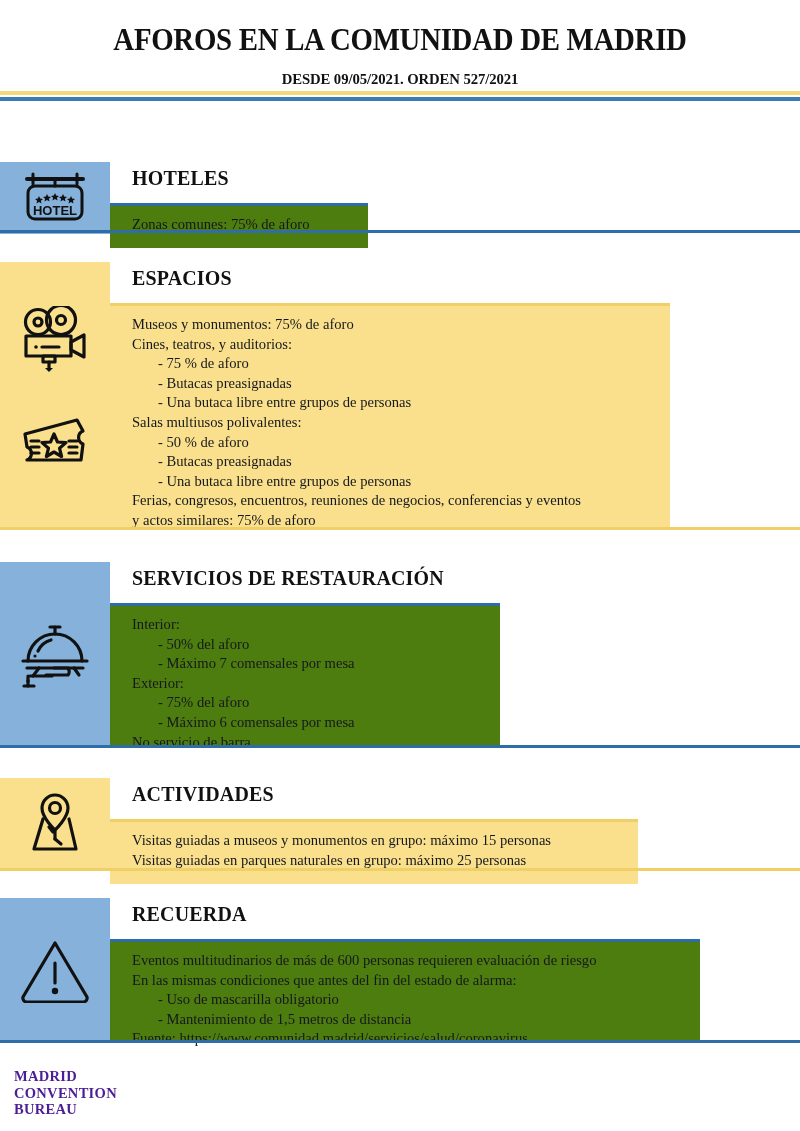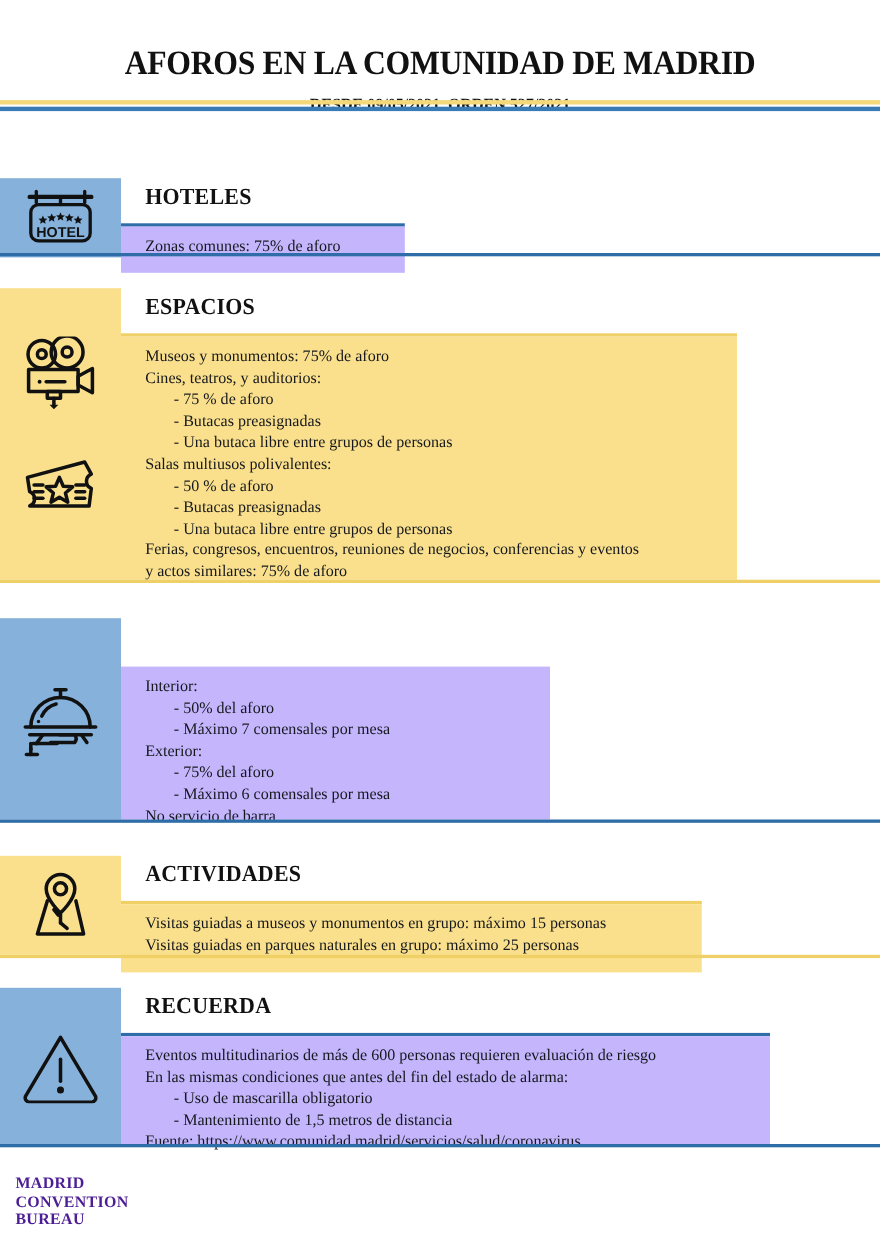--- a/index.html
+++ b/index.html
@@ -17,21 +17,21 @@
     height: 1131px;
     overflow: hidden;
     background: #fff;
   }
 
   
   .header {
     position: absolute;
     left: 0; top: 0;
     width: 800px;
-    padding-top: 39px;
+    padding-top: 22px;
     text-align: center;
   }
   .main-title {
     font-family: "Liberation Serif", "DejaVu Serif", serif;
     font-weight: bold;
     font-size: 31px;
     letter-spacing: -0.3px;
     color: #111111;
     transform: scaleX(0.93);
     white-space: nowrap;
@@ -109,21 +109,21 @@
     height: 3px;
   }
   .head-underline.blue   { background: #2F6DA8; }
   .head-underline.yellow { background: #EFD067; }
 
   
   .body-panel {
     position: absolute;
     left: 110px;
   }
-  .body-panel.blue   { background: #c4b5fd; }
+  .body-panel.blue   { background: #4d7c0f; }
   .body-panel.yellow { background: #FAE08C; }
 
   .body-text {
     position: absolute;
     left: 22px;
     top: 9px;
     font-family: "Liberation Serif", "DejaVu Serif", serif;
     font-size: 14.6px;
     line-height: 19.6px;
     color: #15181c;
@@ -271,20 +271,24 @@
           <path d="M58 45 l5 7"></path>
           <path d="M30 52 h22 a6 6 0 0 0 0 -7 h-14"></path>
           <path d="M14 53 h22"></path>
           <path d="M12 53 v10"></path>
           <circle cx="12" cy="58" r="1.8" fill="#111" stroke="none"></circle>
           <line x1="8" y1="63" x2="18" y2="63"></line>
         </g>
       </svg>
     </div>
 
+    <div class="head-row" style="width:390px; height:44px;">
+      <div class="sec-title">SERVICIOS DE RESTAURACIÓN</div>
+      <div class="head-underline blue" style="width:390px;"></div>
+    </div>
 
     <div class="body-panel blue" style="top:44px; width:390px; height:139px;">
       <div class="body-text">
         <span class="ln">Interior:</span>
         <span class="ln ind">- 50% del aforo</span>
         <span class="ln ind">- Máximo 7 comensales por mesa</span>
         <span class="ln">Exterior:</span>
         <span class="ln ind">- 75% del aforo</span>
         <span class="ln ind">- Máximo 6 comensales por mesa</span>
         <span class="ln">No servicio de barra</span>

